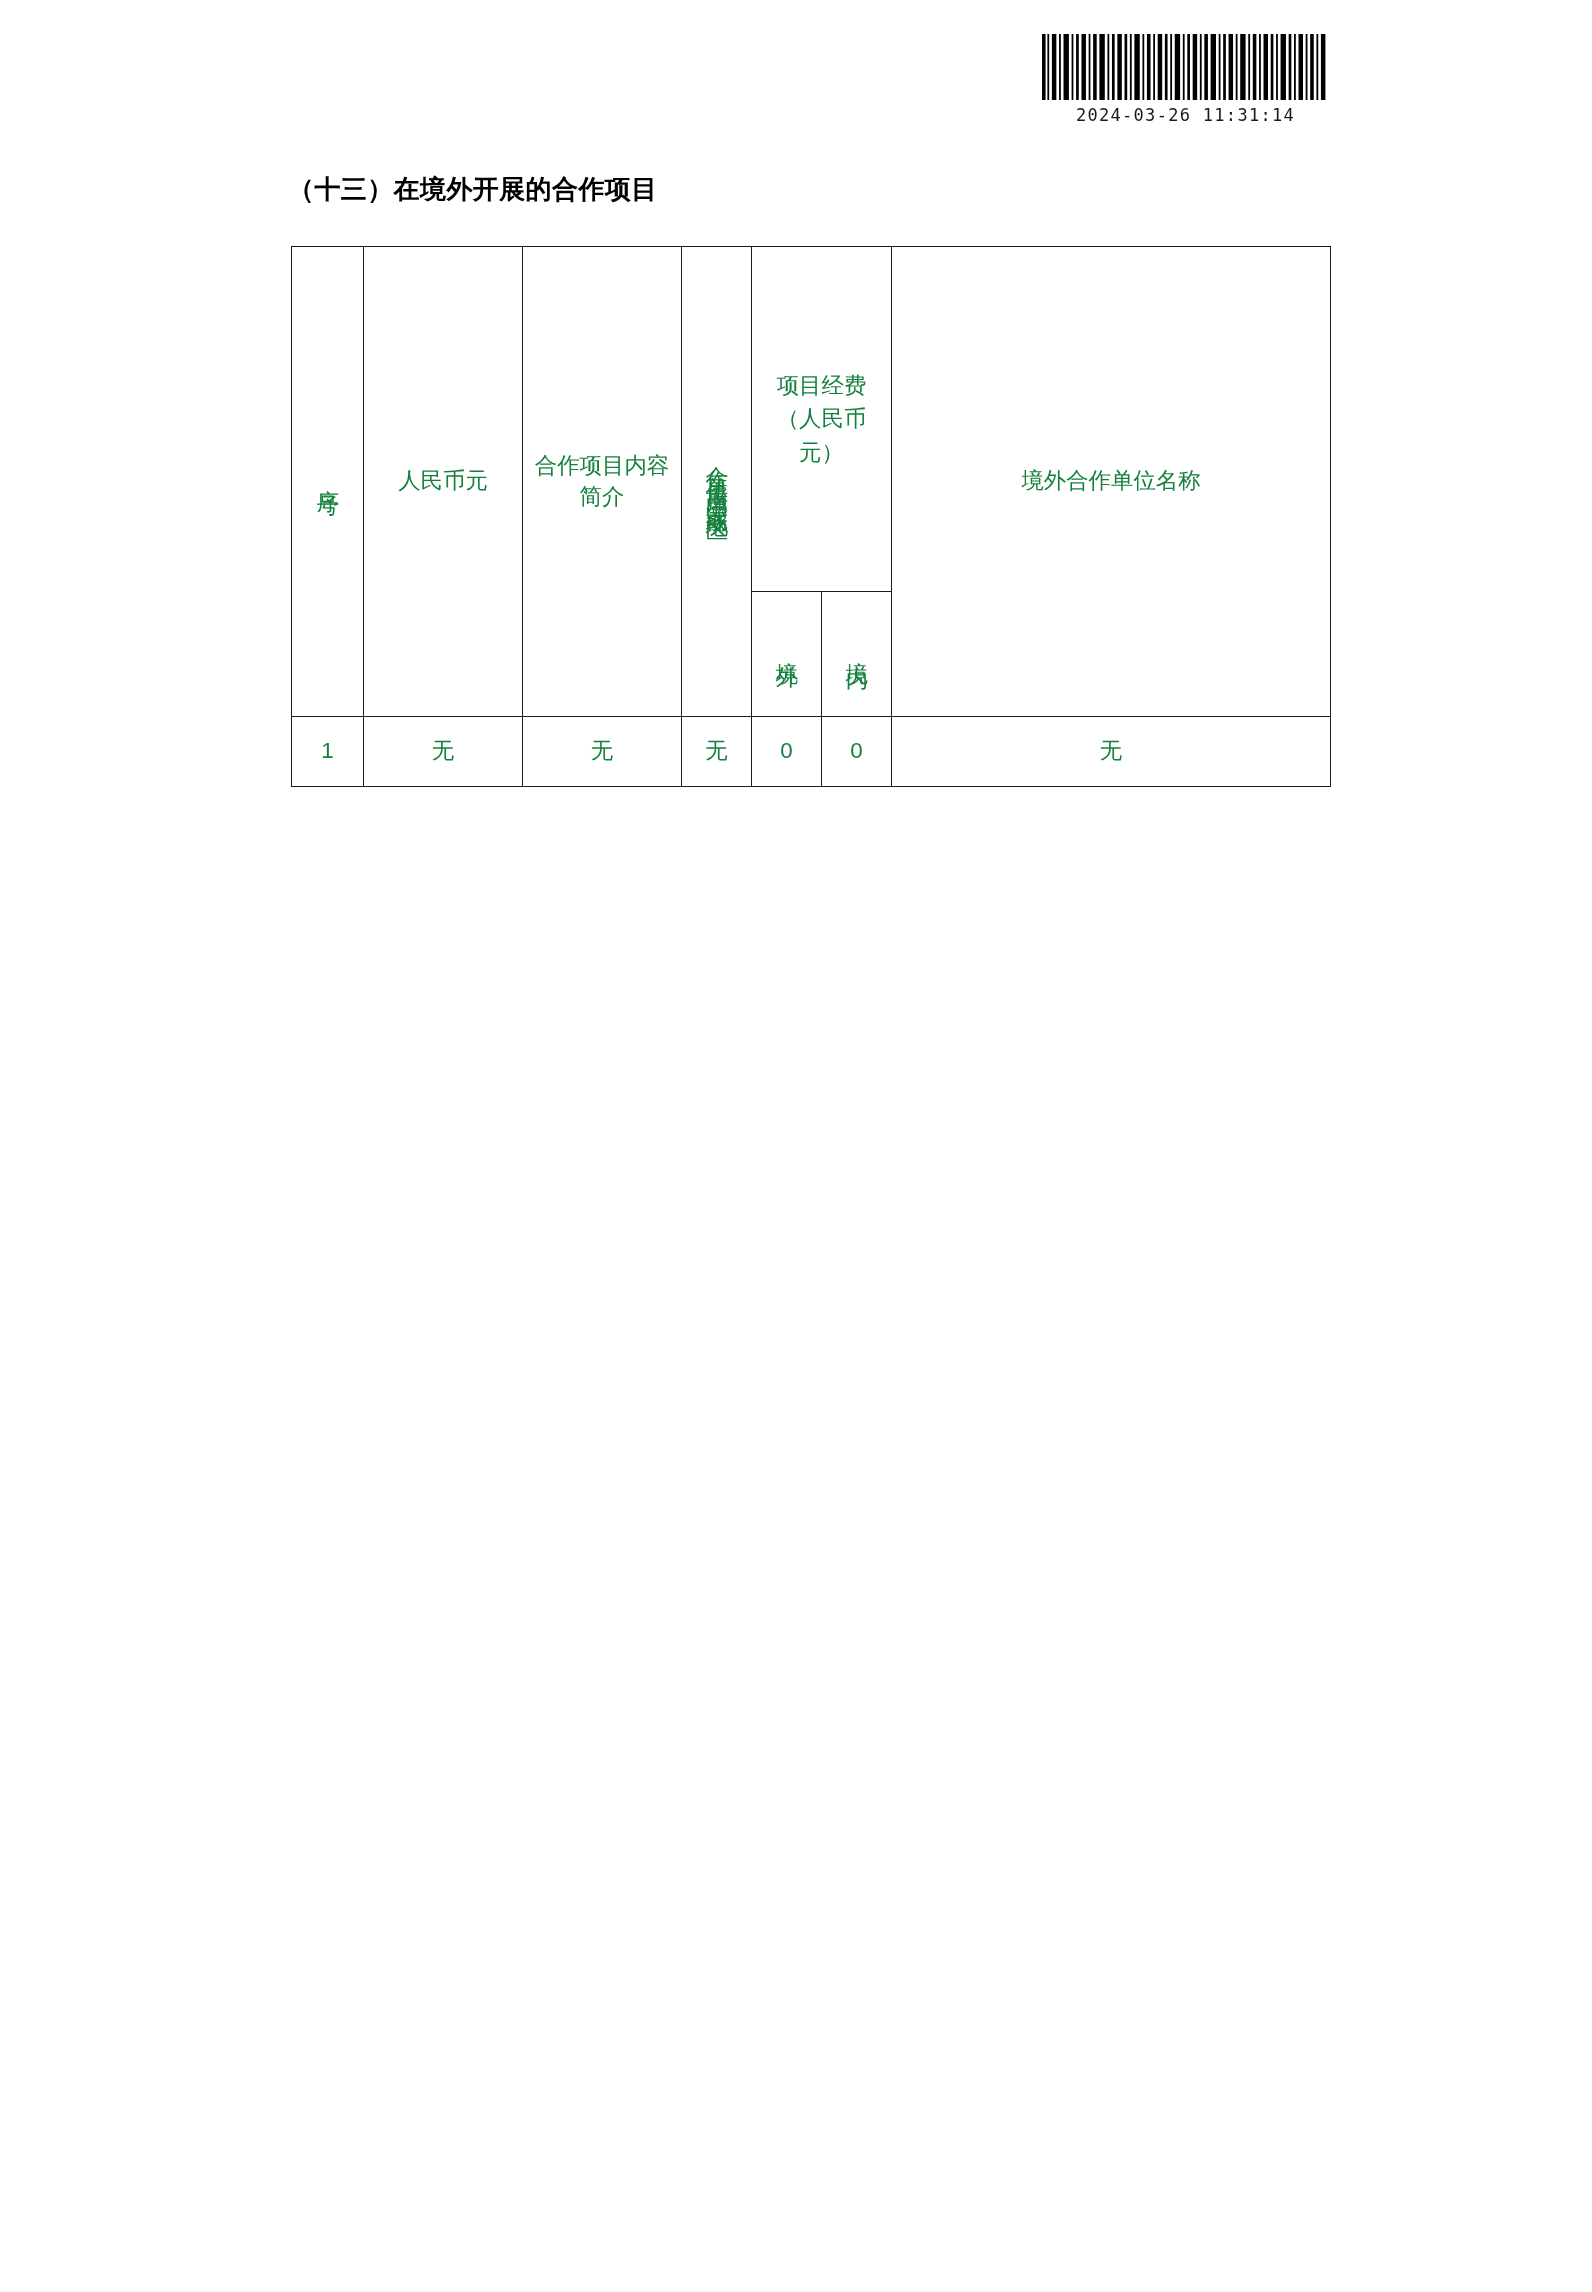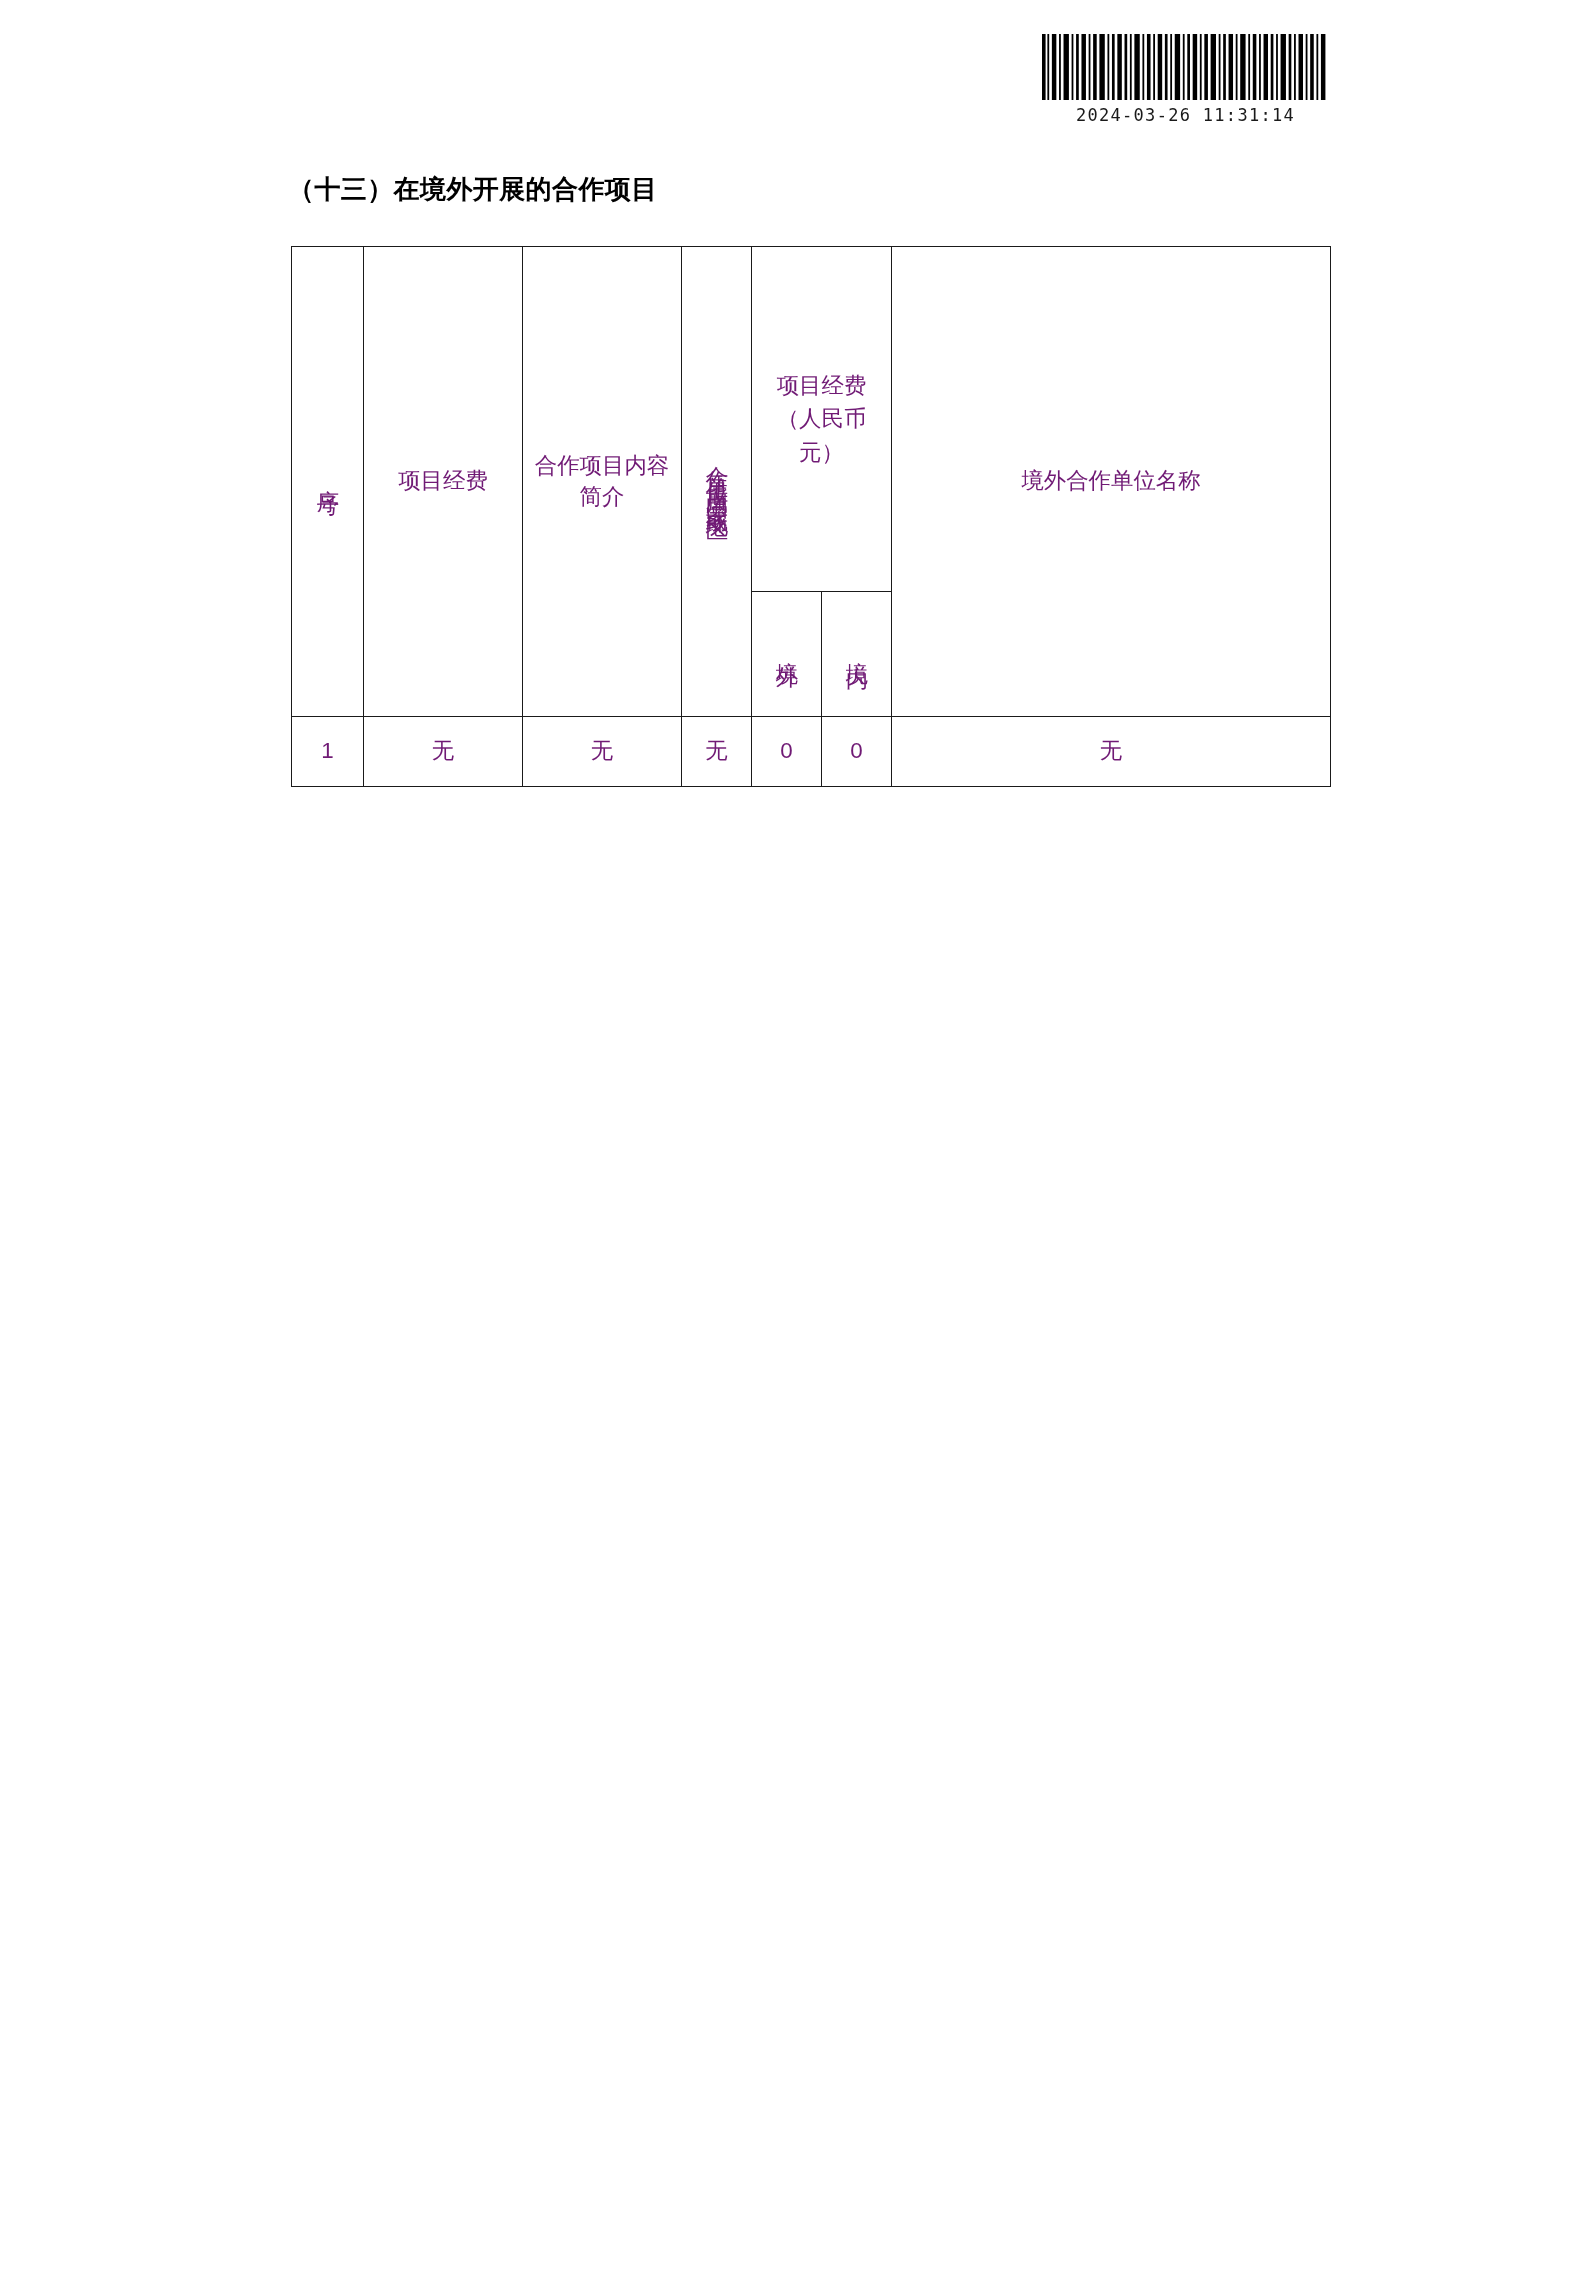--- a/index.html
+++ b/index.html
@@ -72,21 +72,21 @@
     table-layout: fixed;
     width: 1039px;
     background: #fff;
   }
   table.report td {
     border: 1.3px solid #1a1a1a;
     text-align: center;
     vertical-align: middle;
     font-size: 22.4px;
     line-height: 1.35;
-    color: #701a75;
+    color: #15803d;
     padding: 3.6px 1.8px;
   }
 
   
   .col-seq    { width: 72px; }
   .col-name   { width: 159px; }
   .col-unit   { width: 159px; }
   .col-country{ width: 70px; }
   .col-out    { width: 70px; }
   .col-in     { width: 70px; }
@@ -193,21 +193,21 @@
         <col class="col-out">
         <col class="col-in">
         <col class="col-desc">
       </colgroup>
       <tbody>
         <tr class="head-tall">
           <td rowspan="2">
             <span class="vtext">序号</span>
           </td>
           <td rowspan="2">
-            <span class="wrap-label">项目经费</span>
+            <span class="wrap-label">人民币元</span>
           </td>
           <td rowspan="2">
             <span class="wrap-label">合作项目内容简介</span>
           </td>
           <td rowspan="2">
             <span class="vtext">合作单位所属国家或地区</span>
           </td>
           <td colspan="2">
             <span class="money-label">项目经费（人民币元）</span>
           </td>

